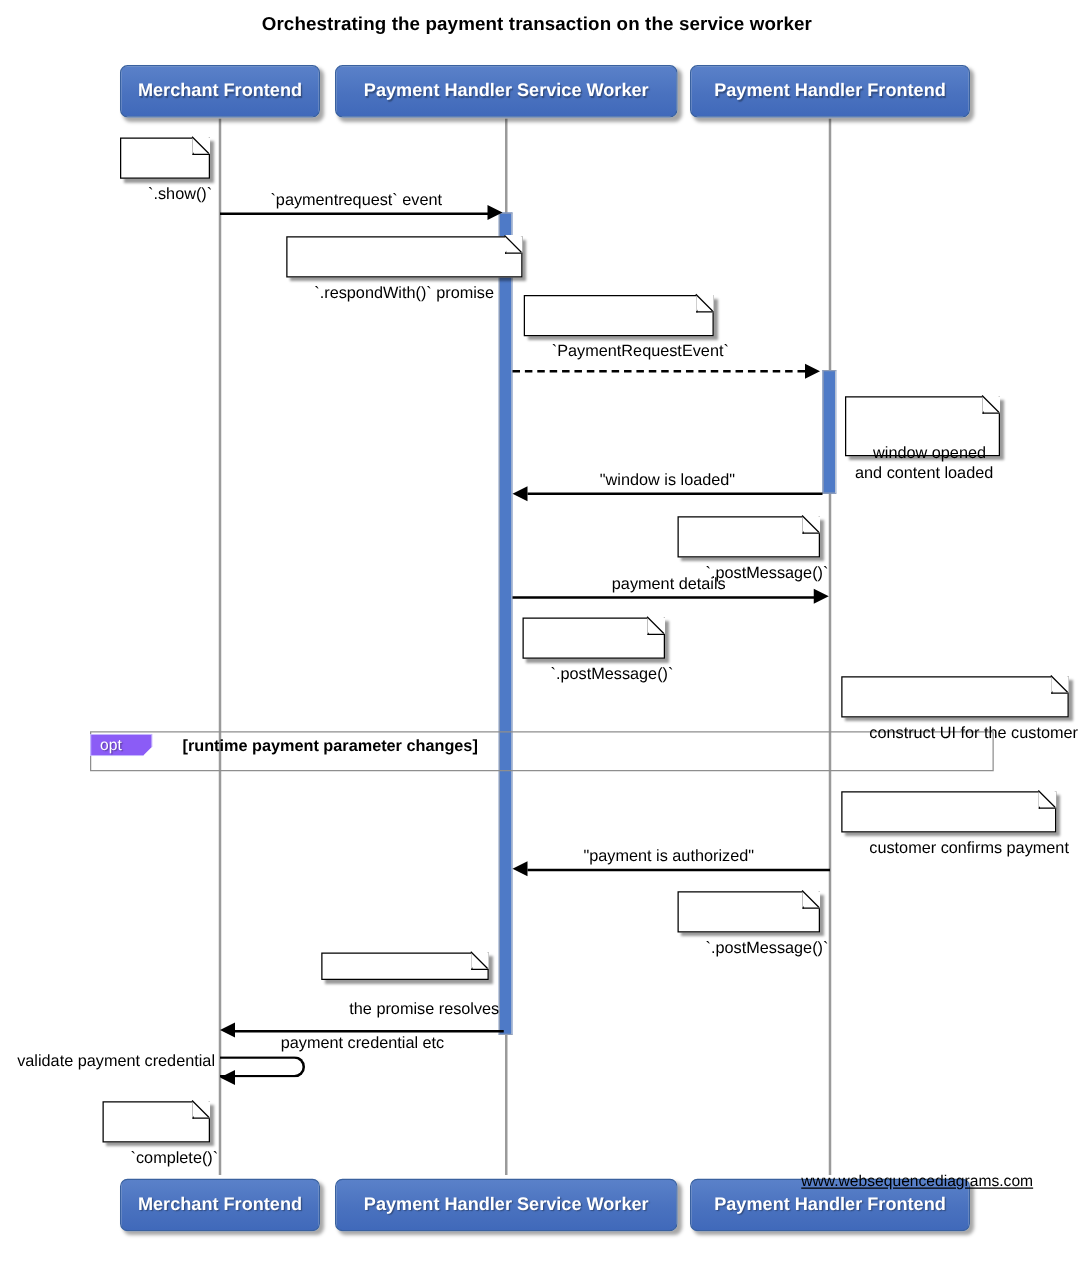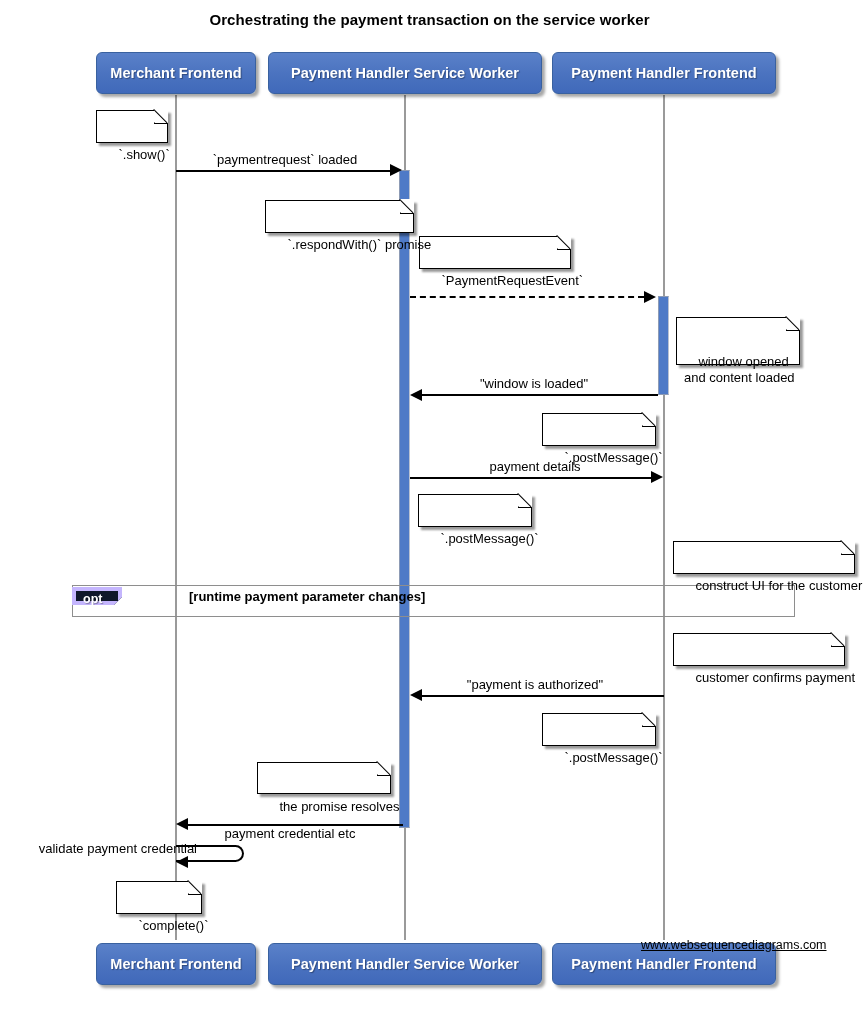--- a/index.html
+++ b/index.html
@@ -158,38 +158,37 @@
   
   .fragment {
     position: absolute;
     box-sizing: border-box;
     border: 1px solid #8e8e8e;
     background: transparent;
   }
   .fragment-tab {
     position: absolute;
     box-sizing: border-box;
-    background: #0f172a;
-    border: 4px solid #c4b5fd;
+    background: #8b5cf6;
+    border: 1px solid #c4b5fd;
     color: #ffffff;
     font-size: 12.5px;
-    font-weight: bold;
+    font-weight: normal;
     padding: 1px 9px 1px 7px;
     line-height: 15px;
     -webkit-clip-path: polygon(0 0, 100% 0, 100% 55%, 84% 100%, 0 100%);
     clip-path: polygon(0 0, 100% 0, 100% 55%, 84% 100%, 0 100%);
     text-shadow: 1px 1px 1px rgba(0,0,0,0.35);
   }
   .fragment-cond {
     position: absolute;
     font-size: 13px;
     font-weight: bold;
     color: #000000;
     white-space: nowrap;
-    margin-left: 43px;
   }
   
   .footer {
     position: absolute;
     font-size: 12.5px;
     color: #000000;
     white-space: nowrap;
   }
 </style>
 </head>
@@ -214,23 +213,23 @@
   <div class="participant" style="left:268px; top:943px; width:274px; height:42px;">Payment Handler Service Worker</div>
   <div class="participant" style="left:552px; top:943px; width:224px; height:42px;">Payment Handler Frontend</div>
 
   <div class="note" style="left:96px; top:110px; width:72px; height:33px;">
     <span class="fold"></span>
     <span class="note-text">`.show()`</span>
   </div>
 
   <div class="msg-line" style="left:176px; top:170px; width:216px;"></div>
   <div class="arrowhead right" style="left:390px; top:164px;"></div>
-  <div class="msg-label center" style="left:176px; top:152px; width:218px;">`paymentrequest` loaded</div>
-
-  <div class="note" style="left:229px; top:200px; width:149px; height:33px;margin-left:36px;">
+  <div class="msg-label center" style="left:176px; top:152px; width:218px;">`paymentrequest` event</div>
+
+  <div class="note" style="left:229px; top:189px; width:189px; height:33px;">
     <span class="fold"></span>
     <span class="note-text">`.respondWith()` promise</span>
   </div>
 
   <div class="note" style="left:419px; top:236px; width:152px; height:33px;">
     <span class="fold"></span>
     <span class="note-text">`PaymentRequestEvent`</span>
   </div>
 
   <div class="msg-line dashed" style="left:410px; top:296px; width:234px;"></div>
@@ -276,33 +275,33 @@
 
   <div class="msg-line" style="left:422px; top:695px; width:242px;"></div>
   <div class="arrowhead left" style="left:410px; top:689px;"></div>
   <div class="msg-label center" style="left:410px; top:677px; width:250px;">"payment is authorized"</div>
 
   <div class="note" style="left:542px; top:713px; width:114px; height:33px;">
     <span class="fold"></span>
     <span class="note-text">`.postMessage()`</span>
   </div>
 
-  <div class="note" style="left:257px; top:762px; width:134px; height:32px;">
+  <div class="note" style="left:257px; top:762px; width:134px; height:22px;">
     <span class="fold"></span>
     <span class="note-text">the promise resolves</span>
   </div>
 
   <div class="msg-line" style="left:188px; top:824px; width:215px;"></div>
   <div class="arrowhead left" style="left:176px; top:818px;"></div>
   <div class="msg-label center" style="left:176px; top:806px; width:228px;margin-top:20px;">payment credential etc</div>
 
   <div class="selfloop" style="left:176px; top:845px; width:68px; height:17px;"></div>
   <div class="arrowhead left" style="left:176px; top:856px;"></div>
-  <div class="msg-label rightalign" style="left:0px; top:841px; width:172px;padding-left:25px;">validate payment credential</div>
-
-  <div class="note" style="left:82px; top:881px; width:86px; height:33px;margin-left:34px;">
+  <div class="msg-label rightalign" style="left:0px; top:841px; width:172px;">validate payment credential</div>
+
+  <div class="note" style="left:82px; top:881px; width:86px; height:33px;">
     <span class="fold"></span>
     <span class="note-text">`complete()`</span>
   </div>
 
   <div class="footer" style="left:641px; top:938px;text-decoration:underline;">www.websequencediagrams.com</div>
 
 </div>
 
 </body></html>

